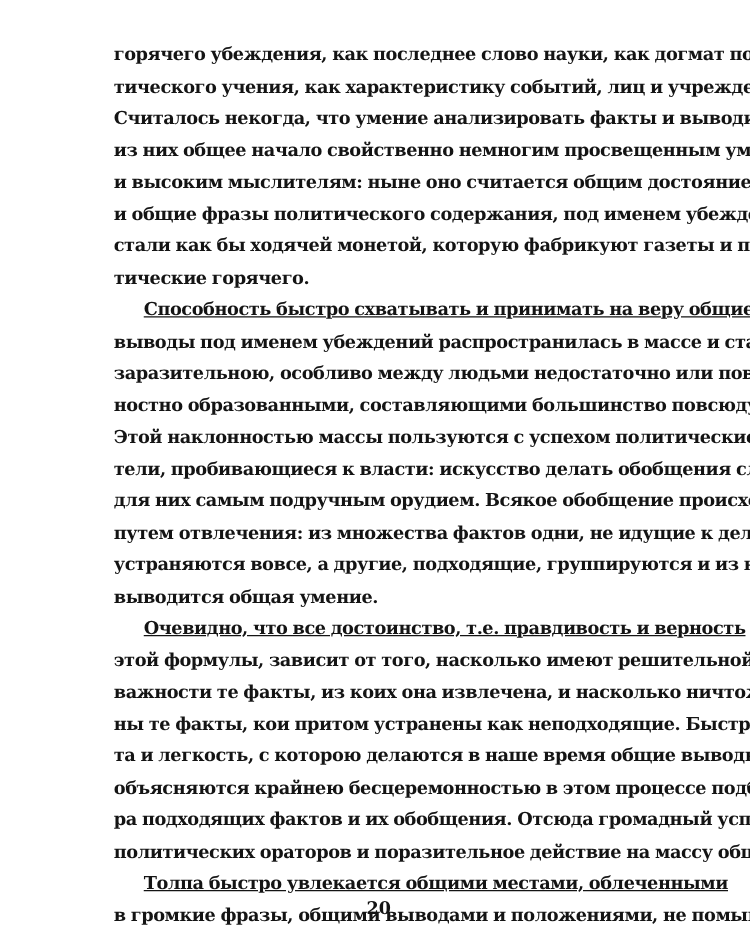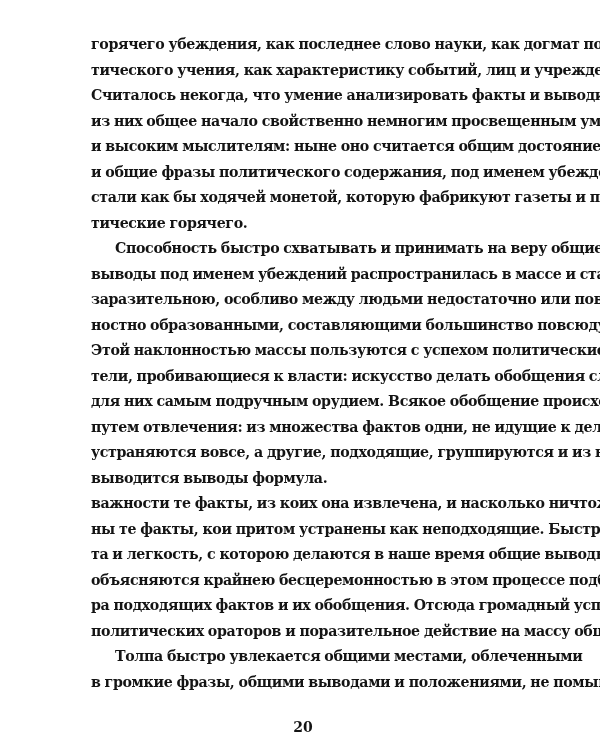--- a/index.html
+++ b/index.html
@@ -36,20 +36,21 @@
       text-align: justify;
       text-align-last: justify;
       letter-spacing: -0.35px;
       word-spacing: -0.5px;
     }
     .line.last {
       text-align-last: left;
     }
     .line.indent {
       padding-left: 24px;
+      text-decoration: underline;
     }
     .page-number {
       position: absolute;
       left: 0;
       width: 606px;
       top: 717px;
       text-align: center;
       font-size: 14px;
       font-weight: bold;
       line-height: 20px;
@@ -75,24 +76,26 @@
     <div>
       <div class="line indent">Способность быстро схватывать и принимать на веру общие</div>
       <div class="line">выводы под именем убеждений распространилась в массе и стала</div>
       <div class="line">заразительною, особливо между людьми недостаточно или поверх-</div>
       <div class="line">ностно образованными, составляющими большинство повсюду.</div>
       <div class="line">Этой наклонностью массы пользуются с успехом политические дея-</div>
       <div class="line">тели, пробивающиеся к власти: искусство делать обобщения служит</div>
       <div class="line">для них самым подручным орудием. Всякое обобщение происходит</div>
       <div class="line">путем отвлечения: из множества фактов одни, не идущие к делу,</div>
       <div class="line">устраняются вовсе, а другие, подходящие, группируются и из них</div>
-      <div class="line last">выводится выводы формула.</div>
+      <div class="line last">выводится общая умение.</div>
     </div>
 
     <div>
+      <div class="line indent">Очевидно, что все достоинство, т.е. правдивость и верность</div>
+      <div class="line">этой формулы, зависит от того, насколько имеют решительной</div>
       <div class="line">важности те факты, из коих она извлечена, и насколько ничтож-</div>
       <div class="line">ны те факты, кои притом устранены как неподходящие. Быстро-</div>
       <div class="line">та и легкость, с которою делаются в наше время общие выводы,</div>
       <div class="line">объясняются крайнею бесцеремонностью в этом процессе подбо-</div>
       <div class="line">ра подходящих фактов и их обобщения. Отсюда громадный успех</div>
       <div class="line">политических ораторов и поразительное действие на массу общих</div>
     </div>
 
     <div>
       <div class="line indent">Толпа быстро увлекается общими местами, облеченными</div>

